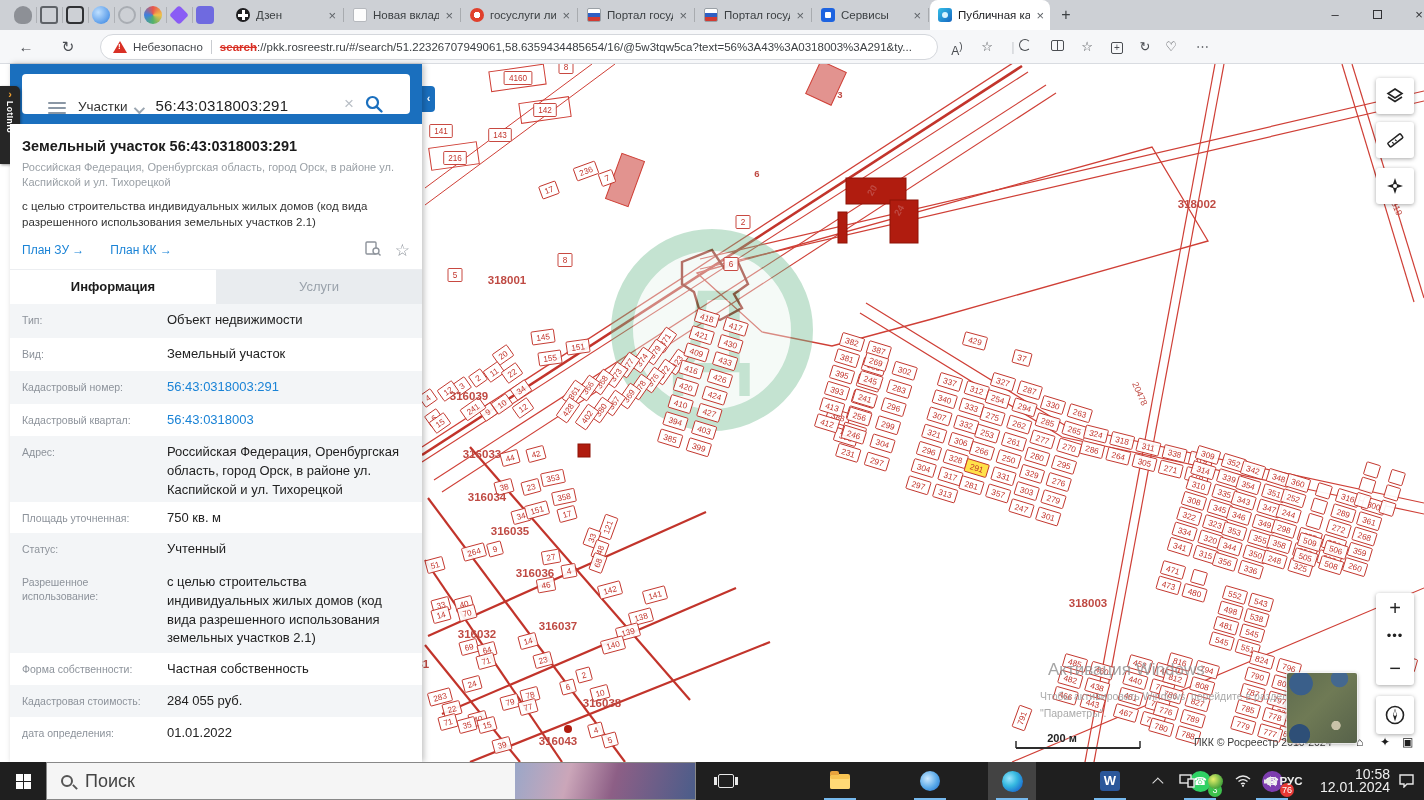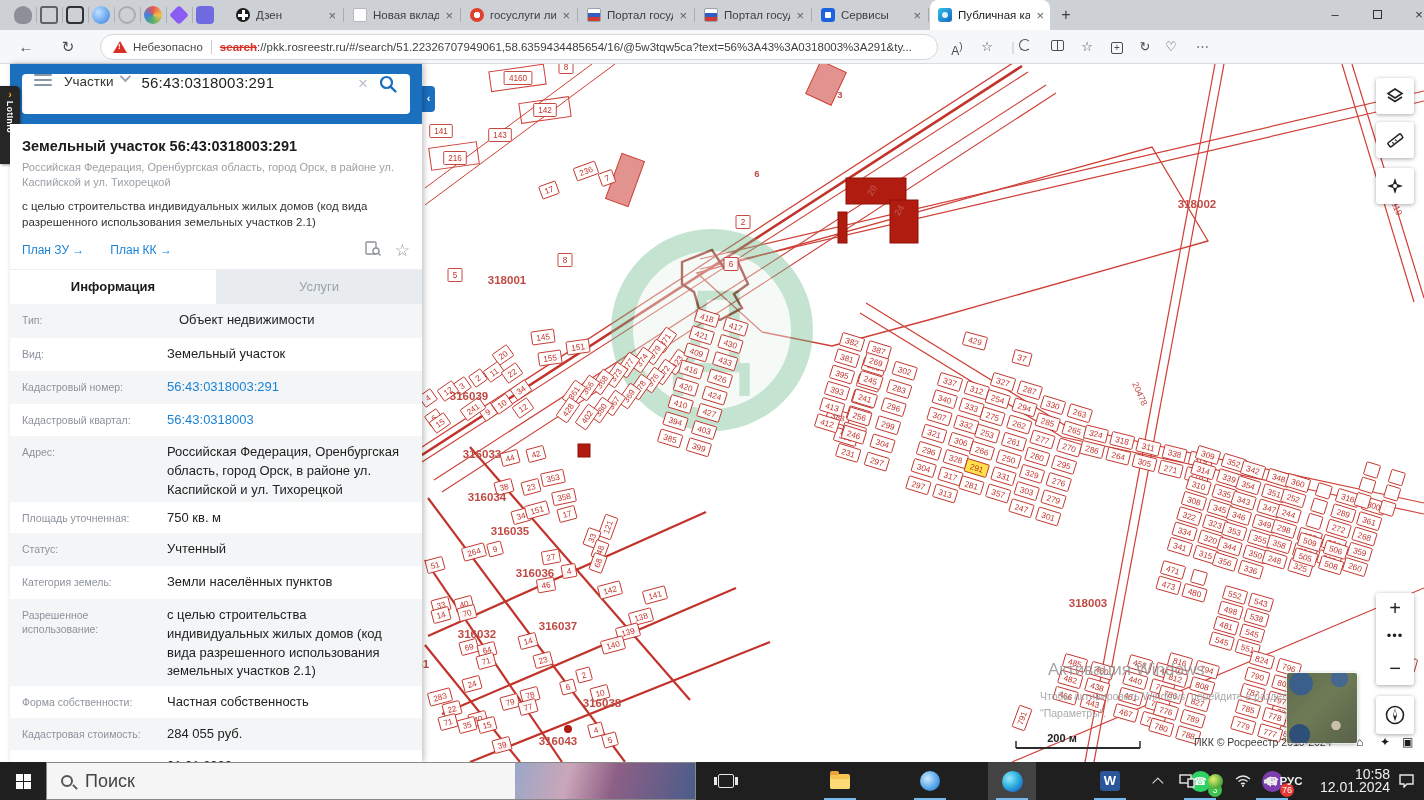--- a/index.html
+++ b/index.html
@@ -60,21 +60,21 @@
   #attribution{position:absolute;left:772px;top:672px;font-size:10.5px;color:#3a3a3a;text-shadow:0 0 2px #fff;}
   .attr-ic{position:absolute;top:671px;font-size:12px;color:#1d1d1d;}
   #wm1{position:absolute;left:626px;top:596px;font-size:17px;color:#8f8f8f;opacity:.8;}
   #wm2{position:absolute;left:618px;top:626px;font-size:10.5px;color:#9b9b9b;opacity:.85;}
   #wm3{position:absolute;left:618px;top:643px;font-size:10.5px;color:#9b9b9b;opacity:.85;}
   #collapse-tab{position:absolute;left:0px;top:22px;width:13px;height:26px;background:#1a6fbe;color:#fff;border-radius:0 4px 4px 0;font-size:11px;line-height:25px;text-align:center;font-weight:bold;}
 
   
   #panel{position:absolute;left:10px;top:0;width:412px;height:698px;background:#fff;box-shadow:2px 0 6px rgba(0,0,0,.25);}
   #panel-header{position:absolute;left:0;top:0;width:412px;height:60px;background:#1a6fbe;}
-  #searchbox{position:absolute;left:12px;top:10px;width:388px;height:40px;background:#fff;border-radius:4px;display:flex;align-items:flex-start;padding:0 12px;}
+  #searchbox{position:absolute;left:12px;top:10px;width:388px;height:40px;background:#fff;border-radius:4px;display:flex;align-items:flex-end;padding:0 26px;}
   .hamb{width:18px;height:12px;position:relative;flex:none;margin-right:12px;}
   .hamb span{position:absolute;left:0;width:18px;height:2.4px;background:#8a97a5;border-radius:1px;}
   .hamb span:nth-child(1){top:0}.hamb span:nth-child(2){top:5px}.hamb span:nth-child(3){top:10px}
   #cat-label{font-size:13.5px;color:#333;margin-right:6px;}
   .chev-down{width:8px;height:8px;border-right:2px solid #9aa5b0;border-bottom:2px solid #9aa5b0;transform:rotate(45deg) translateY(-2px);margin-right:14px;flex:none;}
   #query{flex:1;font-size:15px;color:#222;letter-spacing:.2px;}
   #clear-x{color:#b9bfc6;font-size:17px;margin:0 10px;flex:none;}
   #lotinfo{position:absolute;left:-10px;top:22px;width:20px;height:78px;background:#262626;border-radius:0 5px 5px 0;box-shadow:1px 1px 3px rgba(0,0,0,.4);text-align:center;}
   #lotinfo .arrow{color:#f0a030;font-size:11px;font-weight:bold;display:block;margin-top:2px;}
   #lotinfo .vtext{writing-mode:vertical-rl;color:#fff;font-size:8.5px;font-weight:bold;letter-spacing:.5px;margin-top:1px;}
@@ -1623,21 +1623,21 @@
                 <path d="M13.2 12.2 L15.5 14.5" stroke="#8d939b" stroke-width="1.4"></path>
               </svg>
           </span>
           <span class="mini-ic" style="font-size:17px;">☆</span>
         </div>
         <div id="ptabs">
           <div class="ptab active">Информация</div>
           <div class="ptab inactive">Услуги</div>
         </div>
         <div id="info-table">
-            <div class="irow striped" style="min-height: 34px; gap: 12px;">
+            <div class="irow striped" style="min-height: 34px;">
               <div class="ilabel">Тип:</div>
               <div class="ivalue">Объект недвижимости</div>
             </div>
             <div class="irow" style="min-height: 33px;">
               <div class="ilabel">Вид:</div>
               <div class="ivalue">Земельный участок</div>
             </div>
             <div class="irow striped" style="min-height: 33px;">
               <div class="ilabel">Кадастровый номер:</div>
               <div class="ivalue link">56:43:0318003:291</div>
@@ -1651,24 +1651,20 @@
               <div class="ivalue">Российская Федерация, Оренбургская область, город Орск, в районе ул. Каспийской и ул. Тихорецкой</div>
             </div>
             <div class="irow" style="min-height: 31px;">
               <div class="ilabel">Площадь уточненная:</div>
               <div class="ivalue">750 кв. м</div>
             </div>
             <div class="irow striped" style="min-height: 33px;">
               <div class="ilabel">Статус:</div>
               <div class="ivalue">Учтенный</div>
             </div>
-            <div class="irow" style="min-height: 33px;">
-              <div class="ilabel">Категория земель:</div>
-              <div class="ivalue">Земли населённых пунктов</div>
-            </div>
             <div class="irow striped" style="min-height: 87px;">
               <div class="ilabel">Разрешенное использование:</div>
               <div class="ivalue">с целью строительства индивидуальных жилых домов (код вида разрешенного использования земельных участков 2.1)</div>
             </div>
             <div class="irow" style="min-height: 32px;">
               <div class="ilabel">Форма собственности:</div>
               <div class="ivalue">Частная собственность</div>
             </div>
             <div class="irow striped" style="min-height: 32px;">
               <div class="ilabel">Кадастровая стоимость:</div>

